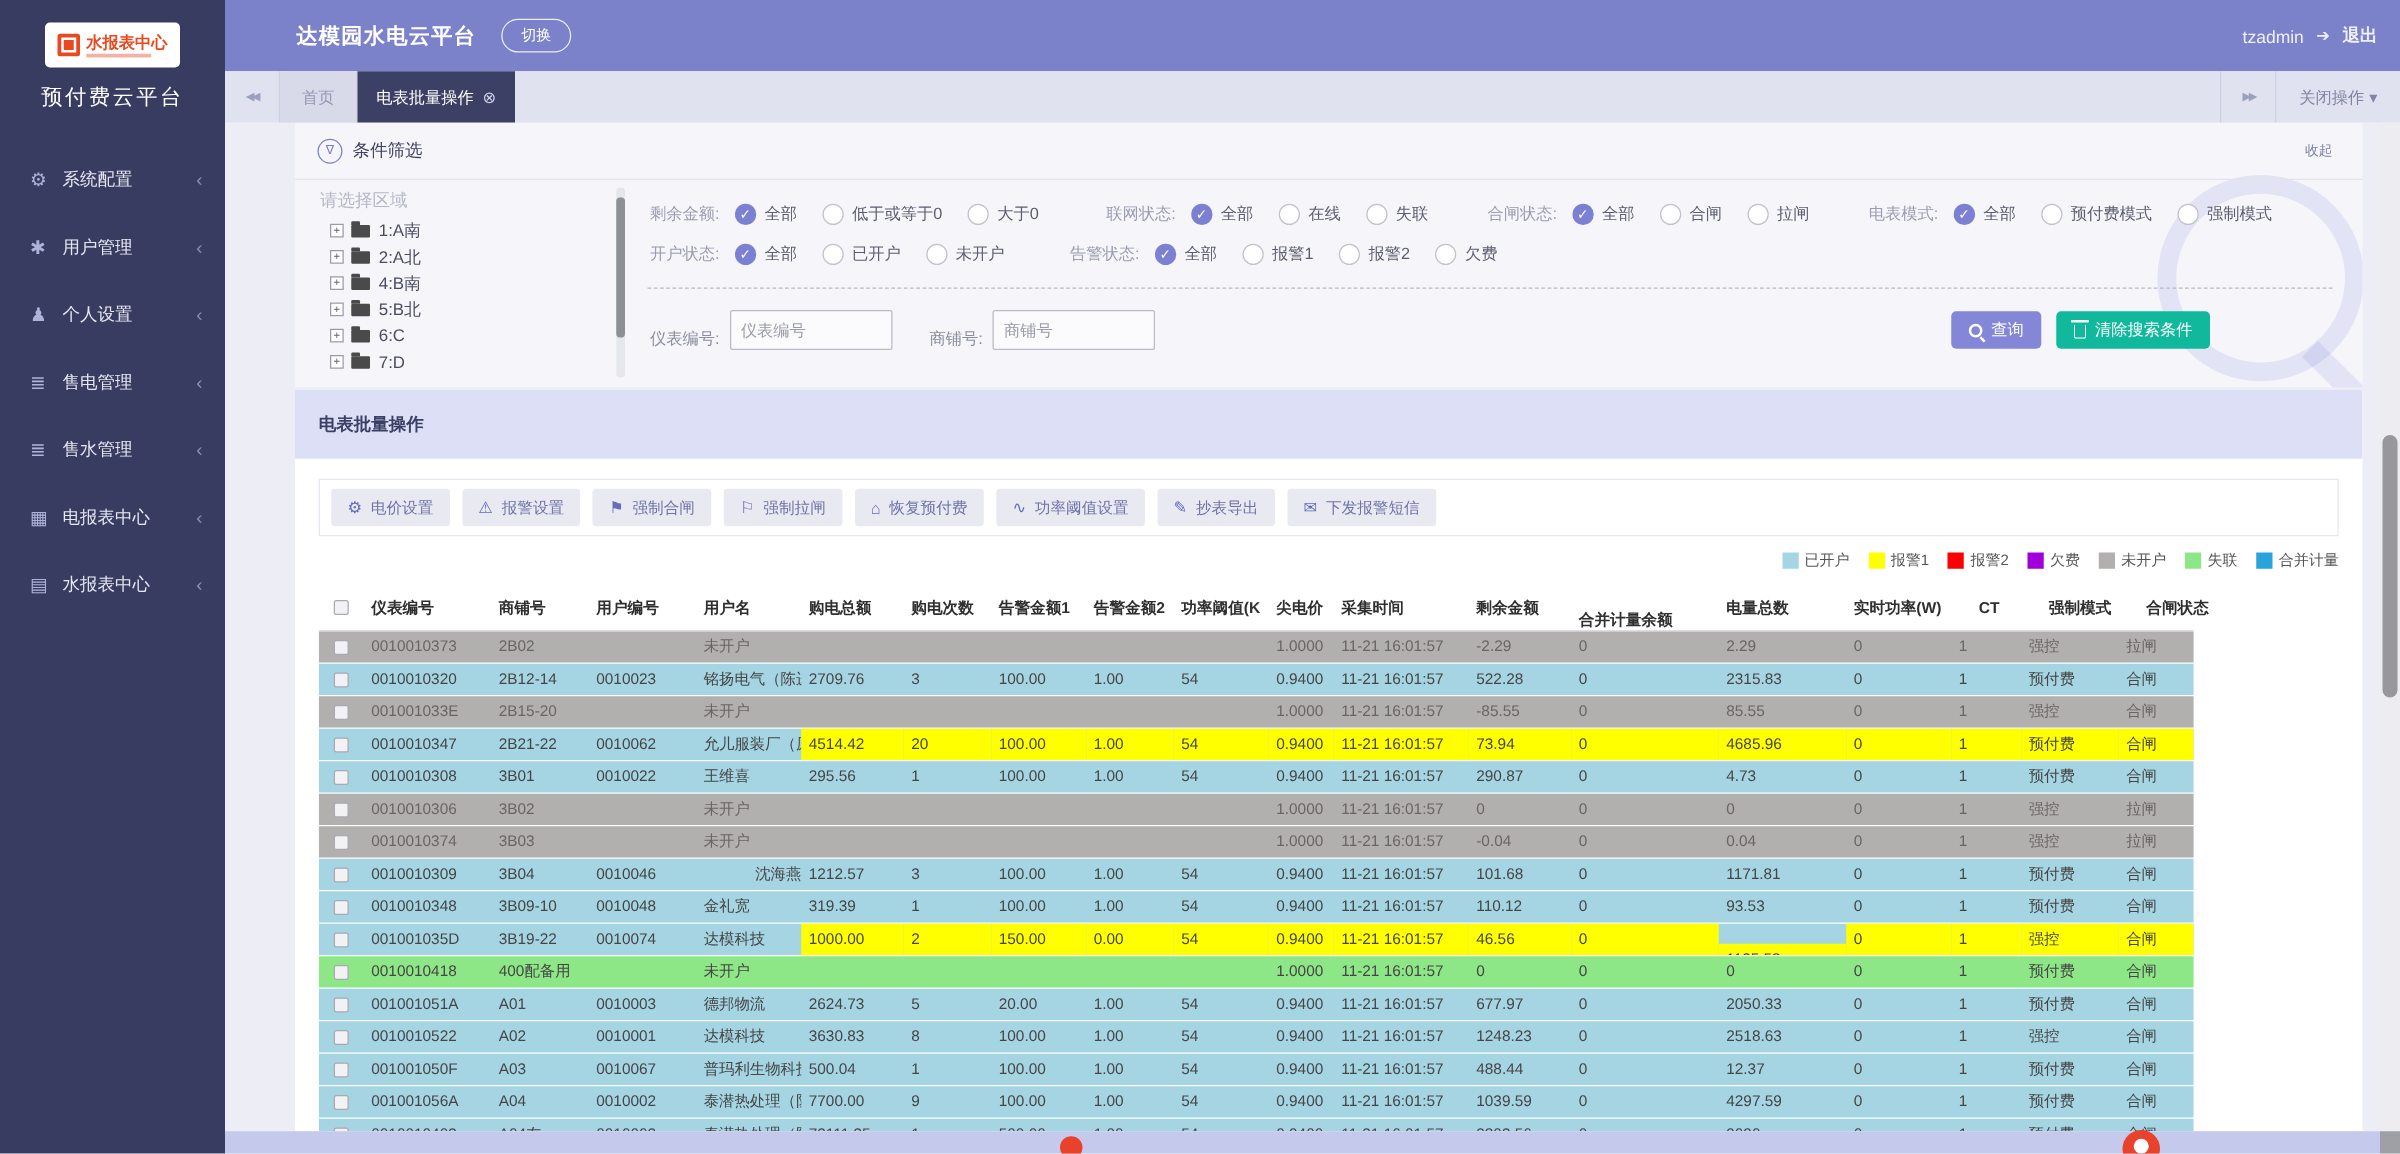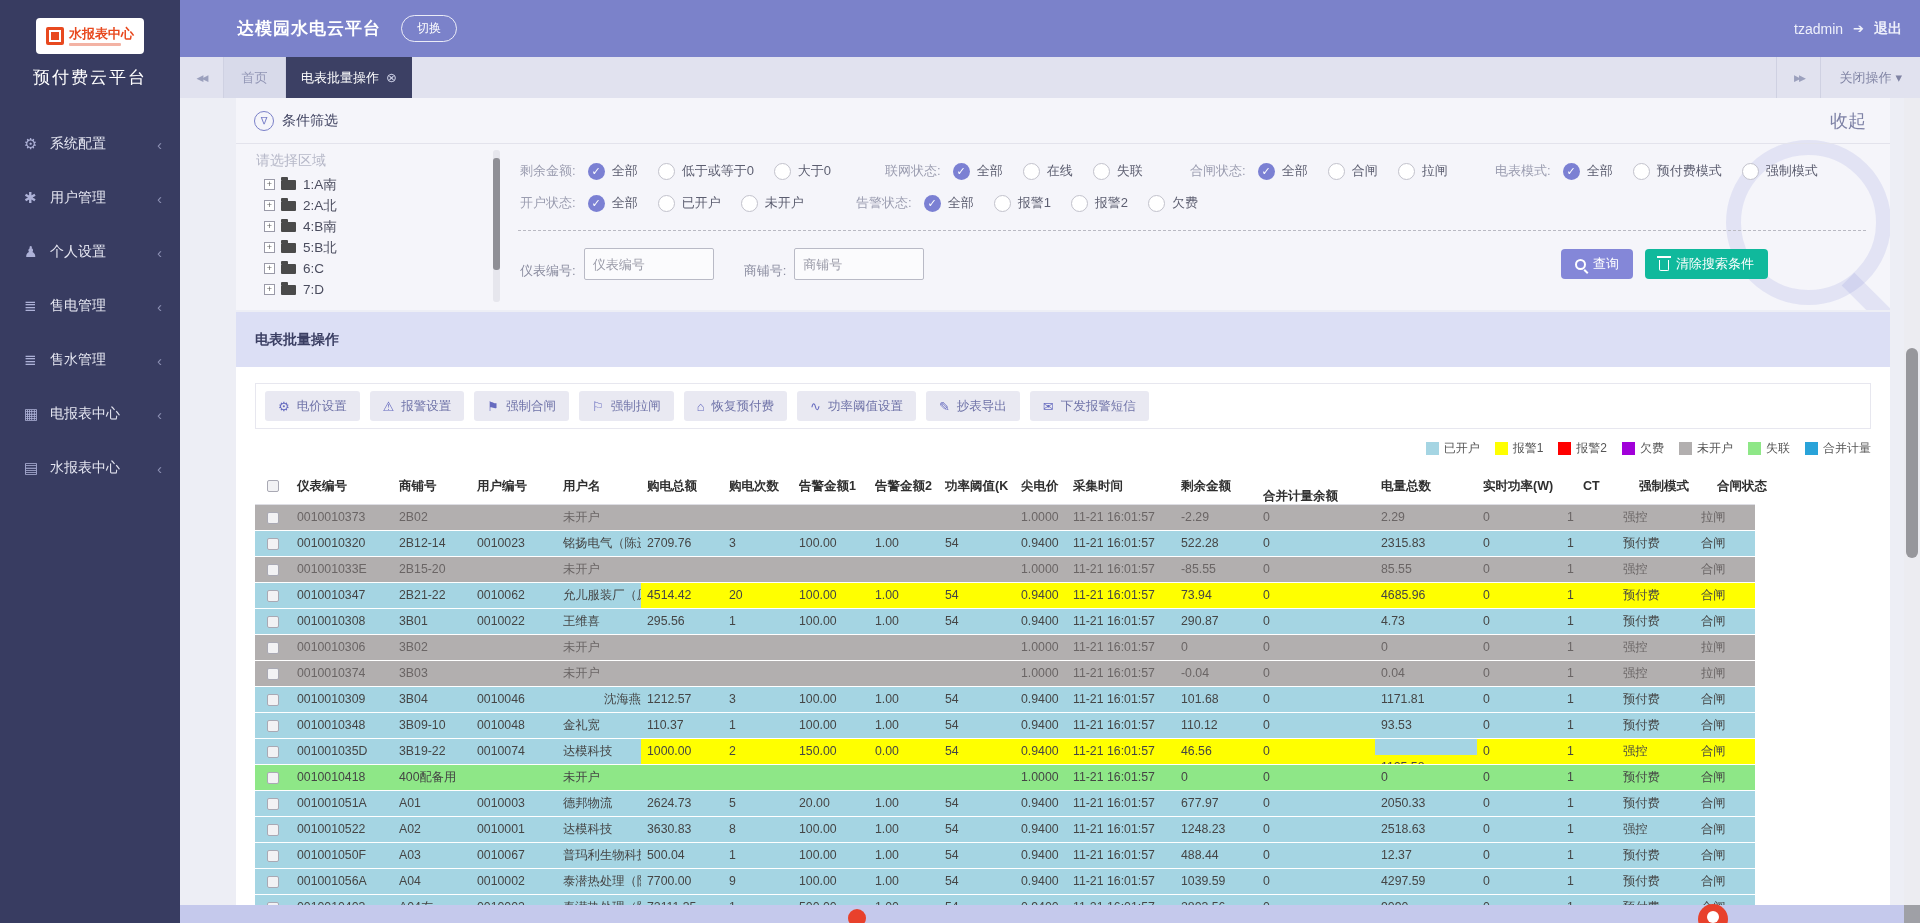--- a/index.html
+++ b/index.html
@@ -38,21 +38,21 @@
   .tab-close { color:#cfd2e8; font-size:13px; cursor:pointer; }
   .tabs-right { margin-left:auto; display:flex; align-items:stretch; }
   .tab-nav.rt { border-right:none; border-left:1px solid #cfd1e2; }
   .closeops { display:flex; align-items:center; gap:4px; padding:0 18px; border-left:1px solid #cfd1e2; color:#8084a4; font-size:13px; cursor:pointer; }
 
   
   .filter-card { position:absolute; left:236px; top:98px; width:1654px; height:212px; background:#f5f5fa; overflow:hidden; }
   .fc-head { height:46px; border-bottom:1px solid #e3e3ec; display:flex; align-items:center; padding:0 24px 0 18px; position:relative; z-index:2; }
   .funnel { width:20px; height:20px; border:1.5px solid #7a80c8; border-radius:50%; display:flex; align-items:center; justify-content:center; color:#7a80c8; font-size:10px; margin-right:8px; }
   .fc-title { color:#3e415f; font-size:14px; }
-  .collapse { margin-left:auto; color:#7e82a6; font-size:18px; cursor:pointer; }
+  .collapse { margin-left:auto; color:#7e82a6; font-size:11px; cursor:pointer; }
   .tree { position:absolute; left:18px; top:54px; width:230px; z-index:2; }
   .tree-title { color:#b6b8c8; font-size:14px; margin-bottom:4px; margin-left:2px; }
   .tnode { display:flex; align-items:center; height:21px; margin-left:10px; cursor:pointer; }
   .plusbox { width:11px; height:11px; border:1px solid #9a9aa8; background:#fff; color:#666; font-size:9px; line-height:9px; text-align:center; margin-right:6px; }
   .folder { width:15px; height:10px; background:#4a4a4a; border-radius:1px; position:relative; margin-right:7px; }
   .folder::before { content:""; position:absolute; left:0; top:-3px; width:7px; height:3px; background:#4a4a4a; border-radius:1px 1px 0 0; }
   .tnode .tlabel { color:#4a4c5e; font-size:13.5px; }
   .tree-scroll { position:absolute; left:257px; top:52px; width:7px; height:152px; background:#e6e6ed; border-radius:3px; z-index:2; }
   .tree-thumb { position:absolute; left:0; top:8px; width:7px; height:112px; background:#8f8f96; border-radius:3px; cursor:pointer; }
   .frow { position:absolute; left:284px; right:24px; display:flex; align-items:center; z-index:2; }
@@ -626,21 +626,21 @@
           <span class="tc" style="width: 60px;">合闸</span>
         </div>
         <div class="trow blue">
           <span class="cbx-cell">
             <span class="cbx"></span>
           </span>
           <span class="tc" style="width: 102px;">0010010348</span>
           <span class="tc" style="width: 78px;">3B09-10</span>
           <span class="tc" style="width: 86px;">0010048</span>
           <span class="tc" style="width: 84px;">金礼宽</span>
-          <span class="tc" style="width: 82px;">110.37</span>
+          <span class="tc" style="width: 82px;">319.39</span>
           <span class="tc" style="width: 70px;">1</span>
           <span class="tc" style="width: 76px;">100.00</span>
           <span class="tc" style="width: 70px;">1.00</span>
           <span class="tc" style="width: 76px;">54</span>
           <span class="tc" style="width: 52px;">0.9400</span>
           <span class="tc" style="width: 108px;">11-21 16:01:57</span>
           <span class="tc" style="width: 82px;">110.12</span>
           <span class="tc" style="width: 118px;">0</span>
           <span class="tc" style="width: 102px;">93.53</span>
           <span class="tc" style="width: 84px;">0</span>

